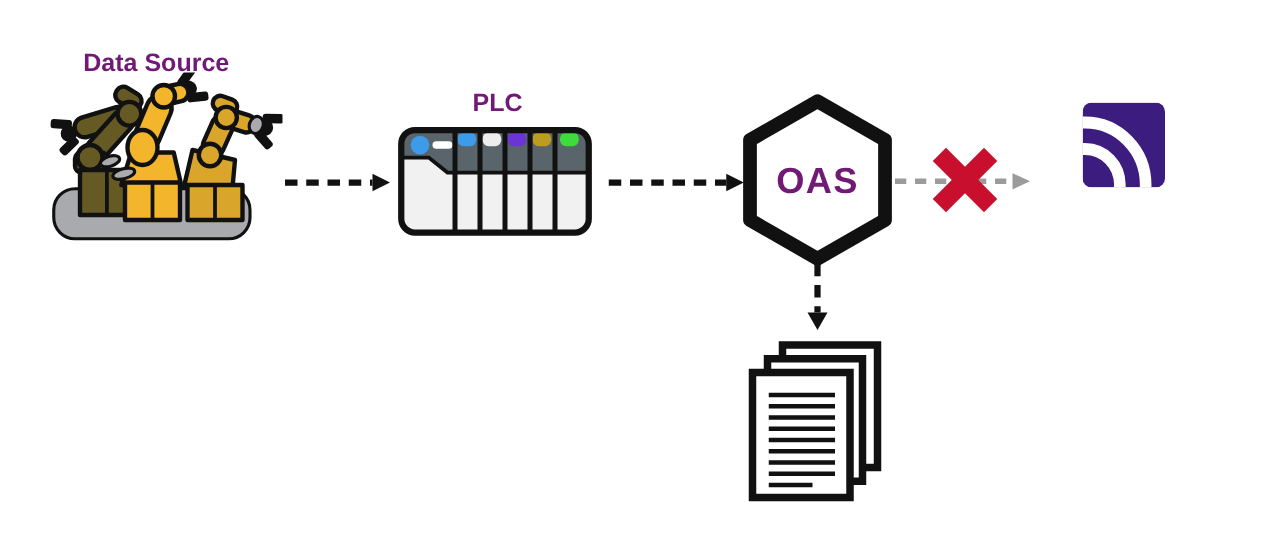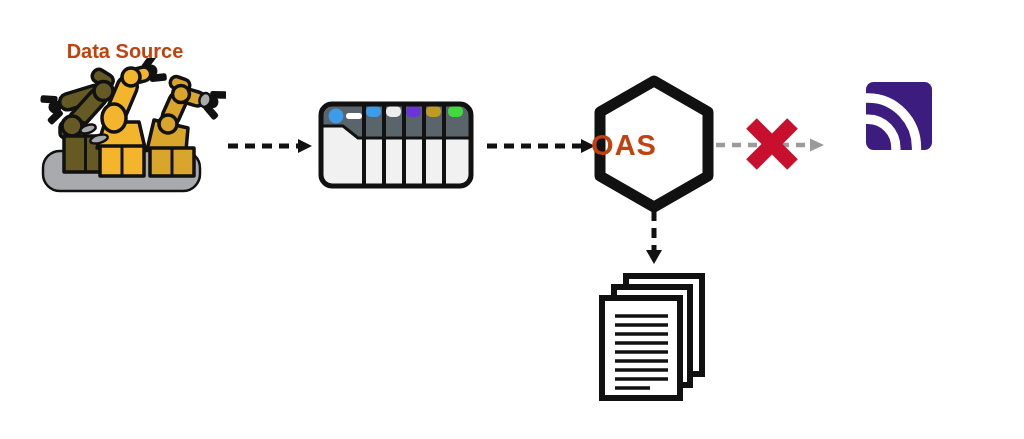--- a/index.html
+++ b/index.html
@@ -2,26 +2,26 @@
 <html style="--robot-dark: #655A24; --robot-gold: #F2B52C; --robot-amber: #D9A62B; --platform-gray: #A8AAAD; --plc-header: #59646B; --plc-body: #F1F1F1; --plc-tab-blue: #3E9BE9; --plc-tab-white: #EDEDED; --plc-tab-purple: #6A35D4; --plc-tab-gold: #BE9C1F; --plc-tab-green: #3FDB3C; --outline-black: #111111; --mqtt-purple: #3D1C80; --x-red: #C8102E; --blocked-gray: #9B9B9B;"><head>
 <meta charset="utf-8">
 <style>
   html,body{margin:0;padding:0;background:#ffffff;}
   .canvas{
     position:relative;width:1024px;height:439px;background:#ffffff;overflow:hidden;
     font-family:"Liberation Sans", sans-serif;
   }
   .abs{position:absolute;}
   .node-label{
-    position:absolute;font-weight:bold;color:#c2410c;text-align:center;
+    position:absolute;font-weight:bold;color:#701a75;text-align:center;
     font-family:"Liberation Sans", sans-serif;
   }
   .label-ds{left:45px;top:40px;width:160px;font-size:20px;}
   .label-plc{left:358px;top:72px;width:80px;font-size:20px;}
-  .label-oas{left:560px;top:129px;width:128px;font-size:29px;letter-spacing:1px;}
+  .label-oas{left:590px;top:129px;width:128px;font-size:29px;letter-spacing:1px;}
   .label-mqtt{left:830px;top:150px;width:148px;font-size:46px;letter-spacing:-1px;color:var(--mqtt-purple);}
   
   .robot-dark{fill:var(--robot-dark);stroke:var(--outline-black);stroke-width:3.5;stroke-linejoin:round;}
   .robot-gold{fill:var(--robot-gold);stroke:var(--outline-black);stroke-width:3.5;stroke-linejoin:round;}
   .robot-amber{fill:var(--robot-amber);stroke:var(--outline-black);stroke-width:3.5;stroke-linejoin:round;}
   .gray-part{fill:var(--platform-gray);stroke:var(--outline-black);stroke-width:2.5;}
   .black-part{fill:var(--outline-black);stroke:none;}
   .dash-black{stroke:var(--outline-black);stroke-width:5;stroke-dasharray:10 7;fill:none;}
   .head-black{fill:var(--outline-black);}
   .dash-gray{stroke:var(--blocked-gray);stroke-width:4.5;stroke-dasharray:9 7;fill:none;}
@@ -84,20 +84,21 @@
       <rect class="robot-amber" x="150" y="148" width="44" height="28"></rect>
       <line x1="172" y1="148" x2="172" y2="176" stroke="#111" stroke-width="3"></line>
     </g>
   </svg>
 
   <svg class="abs" style="left:222px;top:132px" width="96" height="28" viewBox="222 132 96 28">
     <line class="dash-black" x1="228" y1="146" x2="298" y2="146"></line>
     <polygon class="head-black" points="298,139 312,146 298,153"></polygon>
   </svg>
 
+  <div class="node-label label-plc">PLC</div>
 
   <svg class="abs" style="left:316px;top:98px" width="160" height="94" viewBox="316 98 160 94">
     <rect x="321" y="104" width="150" height="82" rx="11" fill="var(--plc-body)" stroke="none"></rect>
     <path fill="var(--plc-header)" d="M321,115 Q321,104 332,104 L460,104 Q471,104 471,115 L471,138 L358,138 L343,126 L321,126 Z"></path>
     <path fill="none" stroke="#111" stroke-width="3" d="M471,138 L358,138 L343,126 L321,126"></path>
     <circle cx="336" cy="116" r="7.5" fill="var(--plc-tab-blue)"></circle>
     <rect x="346" y="113" width="16" height="6" rx="3" fill="#ffffff"></rect>
     <rect x="366" y="106" width="15" height="11" rx="5" fill="var(--plc-tab-blue)"></rect>
     <rect x="386" y="106" width="15" height="11" rx="5" fill="var(--plc-tab-white)"></rect>
     <rect x="406" y="106" width="15" height="11" rx="5" fill="var(--plc-tab-purple)"></rect>

